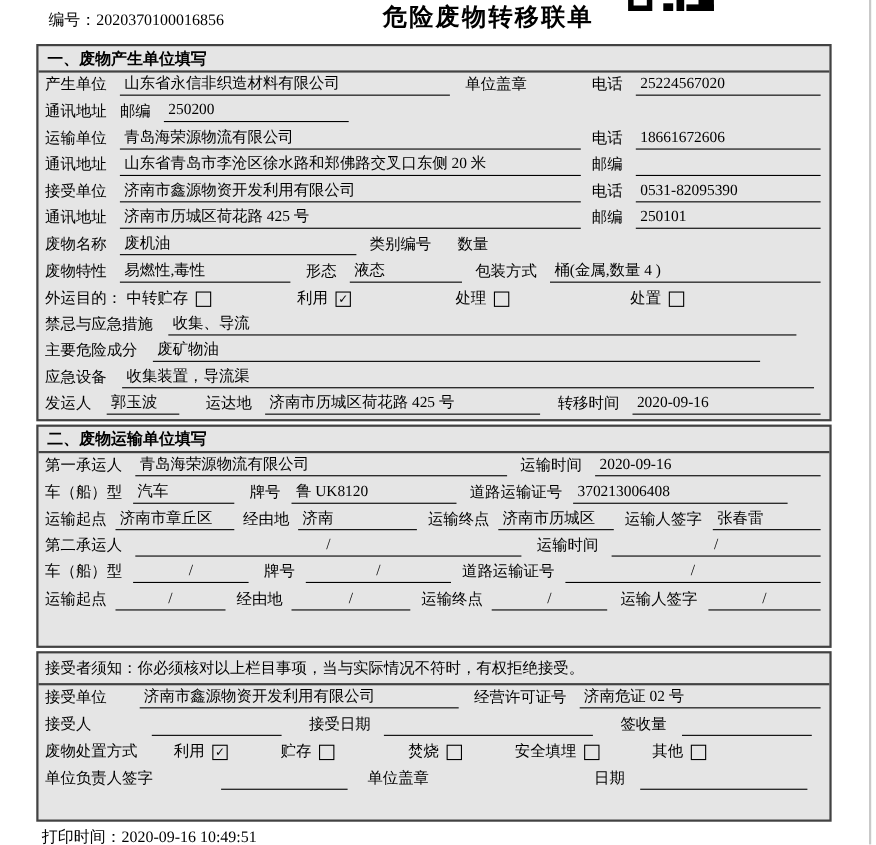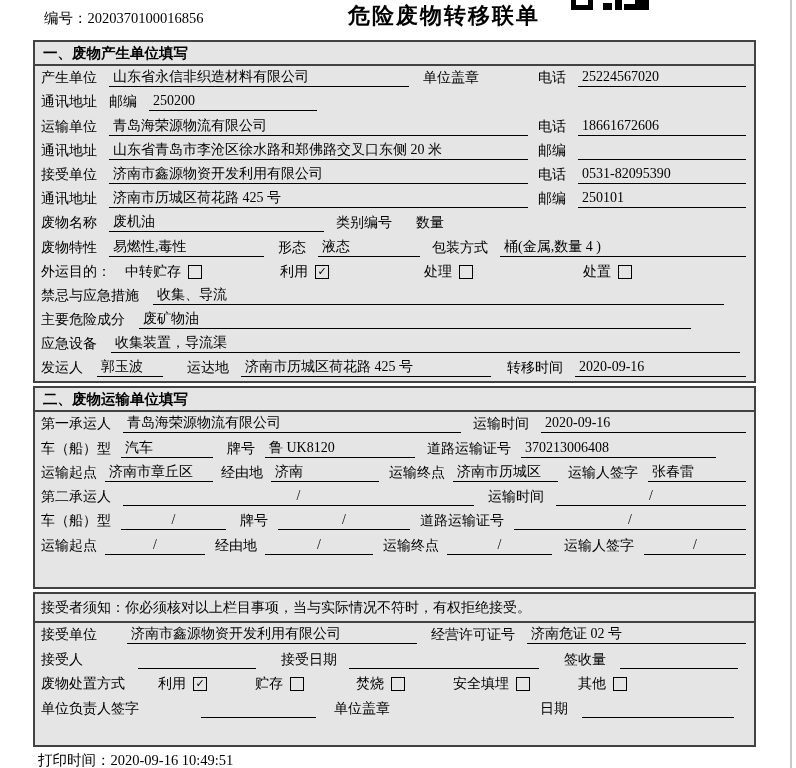--- a/index.html
+++ b/index.html
@@ -141,21 +141,21 @@
       <span class="lbl">形态</span>
       <span class="sp" style="width:12px"></span>
       <span class="ul" style="width:102px">液态</span>
       <span class="sp" style="width:12px"></span>
       <span class="lbl">包装方式</span>
       <span class="ul fill" style="margin-left:12px">桶(金属,数量 4 )</span>
     </div>
 
     <div class="row s1r">
       <span class="lbl">外运目的：</span>
-      <span class="opt" style="margin-left:14px">
+      <span class="opt" style="margin-left:4px">
         <span>中转贮存</span>
         <span class="cb"></span>
       </span>
       <span class="opt" style="margin-left:78px">
         <span>利用</span>
         <span class="cb">✓</span>
       </span>
       <span class="opt" style="margin-left:95px">
         <span>处理</span>
         <span class="cb"></span>
@@ -306,21 +306,21 @@
     <div class="row s3r">
       <span class="lbl">废物处置方式</span>
       <span class="opt" style="margin-left:33px">
         <span>利用</span>
         <span class="cb">✓</span>
       </span>
       <span class="opt" style="margin-left:48px">
         <span>贮存</span>
         <span class="cb"></span>
       </span>
-      <span class="opt" style="margin-left:52px">
+      <span class="opt" style="margin-left:67px">
         <span>焚烧</span>
         <span class="cb"></span>
       </span>
       <span class="opt" style="margin-left:48px">
         <span>安全填埋</span>
         <span class="cb"></span>
       </span>
       <span class="opt" style="margin-left:48px">
         <span>其他</span>
         <span class="cb"></span>

